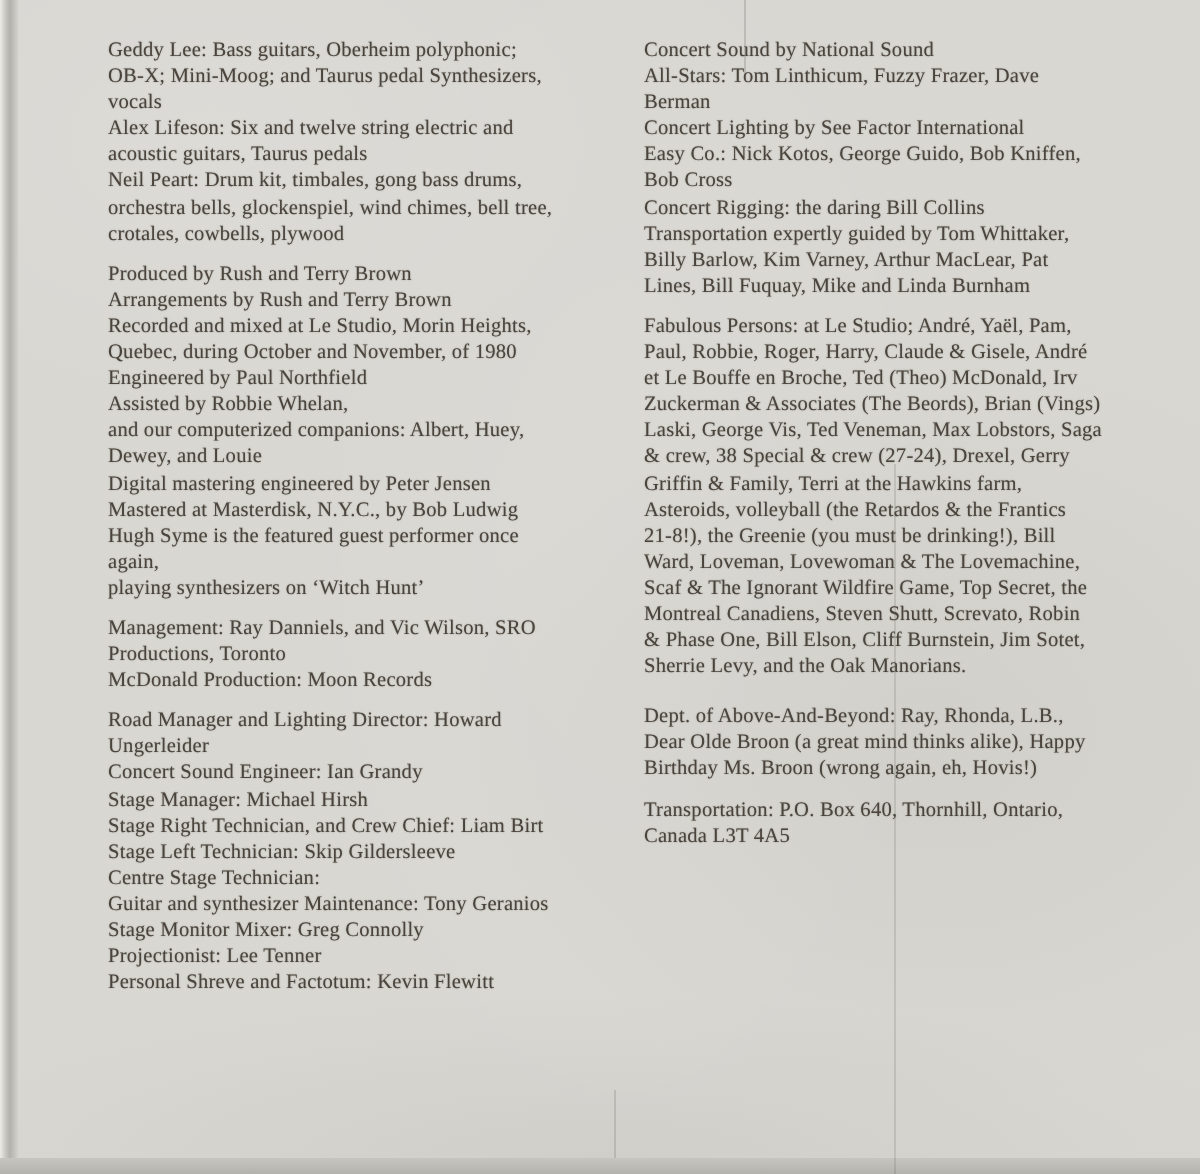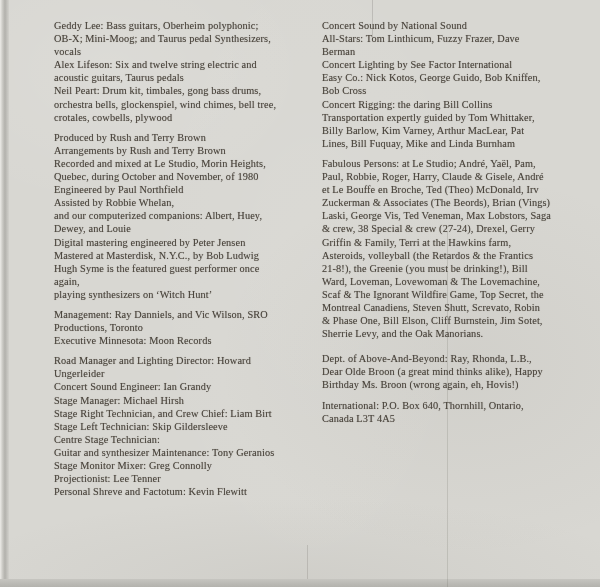--- a/index.html
+++ b/index.html
@@ -78,21 +78,21 @@
 Assisted by Robbie Whelan,
 and our computerized companions: Albert, Huey,
 Dewey, and Louie
 Digital mastering engineered by Peter Jensen
 Mastered at Masterdisk, N.Y.C., by Bob Ludwig
 Hugh Syme is the featured guest performer once
 again,
 playing synthesizers on ‘Witch Hunt’</p>
     <p class="para">Management: Ray Danniels, and Vic Wilson, SRO
 Productions, Toronto
-Executive Minnesota: Moon Records</p>
+McDonald Production: Moon Records</p>
     <p class="para">Road Manager and Lighting Director: Howard
 Ungerleider
 Concert Sound Engineer: Ian Grandy
 Stage Manager: Michael Hirsh
 Stage Right Technician, and Crew Chief: Liam Birt
 Stage Left Technician: Skip Gildersleeve
 Centre Stage Technician:
 Guitar and synthesizer Maintenance: Tony Geranios
 Stage Monitor Mixer: Greg Connolly
 Projectionist: Lee Tenner
@@ -120,21 +120,21 @@
 Asteroids, volleyball (the Retardos &amp; the Frantics
 21-8!), the Greenie (you must be drinking!), Bill
 Ward, Loveman, Lovewoman &amp; The Lovemachine,
 Scaf &amp; The Ignorant Wildfire Game, Top Secret, the
 Montreal Canadiens, Steven Shutt, Screvato, Robin
 &amp; Phase One, Bill Elson, Cliff Burnstein, Jim Sotet,
 Sherrie Levy, and the Oak Manorians.</p>
     <p class="para gap-lg">Dept. of Above-And-Beyond: Ray, Rhonda, L.B.,
 Dear Olde Broon (a great mind thinks alike), Happy
 Birthday Ms. Broon (wrong again, eh, Hovis!)</p>
-    <p class="para gap-md">International: P.O. Box 640, Thornhill, Ontario,
+    <p class="para gap-md">Transportation: P.O. Box 640, Thornhill, Ontario,
 Canada L3T 4A5</p>
   </div>
 
   <div class="edge-left"></div>
   <div class="edge-bottom"></div>
   <div class="crease crease-top-mid"></div>
   <div class="crease crease-right-long"></div>
   <div class="crease crease-bottom-mid"></div>
 
 </div>

